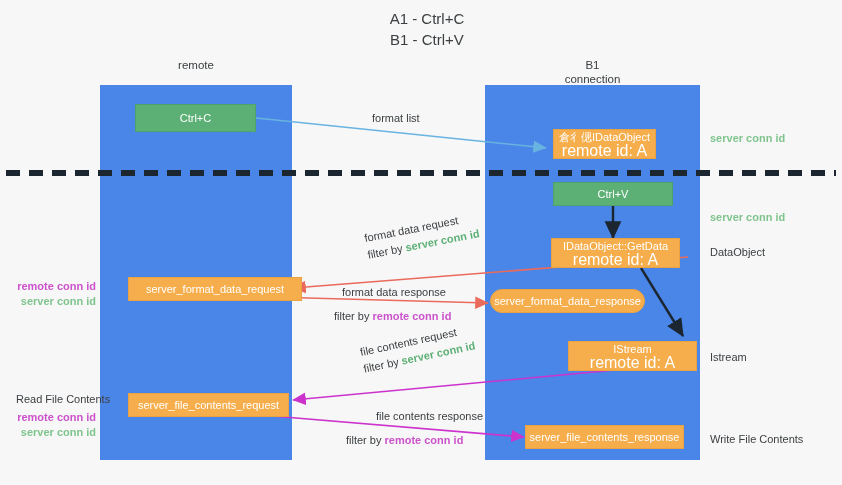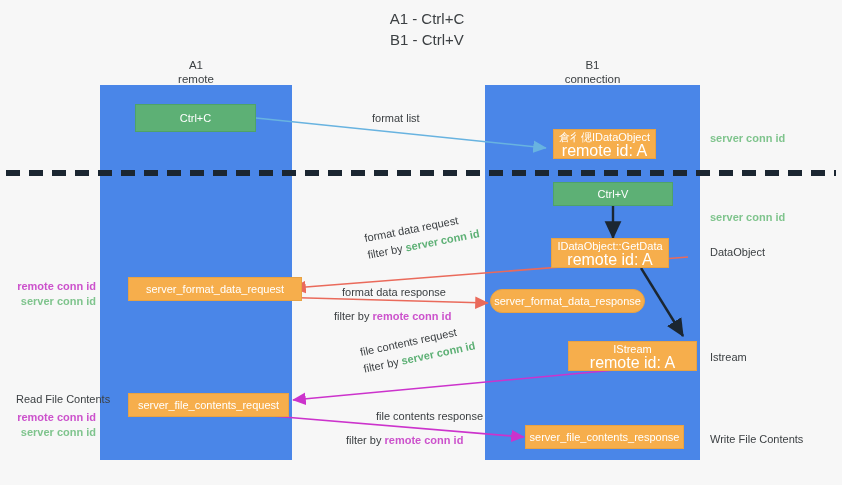--- a/index.html
+++ b/index.html
@@ -65,21 +65,20 @@
 <body>
 
 <div id="stage">
 
   <div class="abs title">
     <div>A1 - Ctrl+C</div>
     <div>B1 - Ctrl+V</div>
   </div>
 
   <div class="abs colhead" style="left:100px;top:58px;width:192px;">
-    <div>A1</div>
     <div>remote</div>
   </div>
   <div class="abs colhead" style="left:485px;top:58px;width:215px;">
     <div>B1</div>
     <div>connection</div>
   </div>
 
   <div class="abs lane" style="left:100px;top:85px;width:192px;height:375px;"></div>
   <div class="abs lane" style="left:485px;top:85px;width:215px;height:375px;"></div>
 
@@ -130,21 +129,21 @@
 
   <div class="abs box orange" style="left:553px;top:129px;width:103px;height:30px;">
     <span>倉彳偲IDataObject</span>
     <span class="l2">remote id: A</span>
   </div>
 
   <div class="abs box green" style="left:553px;top:182px;width:120px;height:24px;">
     <span>Ctrl+V</span>
   </div>
 
-  <div class="abs box orange" style="left:551px;top:238px;width:118px;height:30px;">
+  <div class="abs box orange" style="left:551px;top:238px;width:129px;height:30px;">
     <span>IDataObject::GetData</span>
     <span class="l2">remote id: A</span>
   </div>
 
   <div class="abs box orange" style="left:490px;top:289px;width:155px;height:24px;border-radius:12px;">
     <span>server_format_data_response</span>
   </div>
 
   <div class="abs box orange" style="left:568px;top:341px;width:129px;height:30px;">
     <span>IStream</span>

